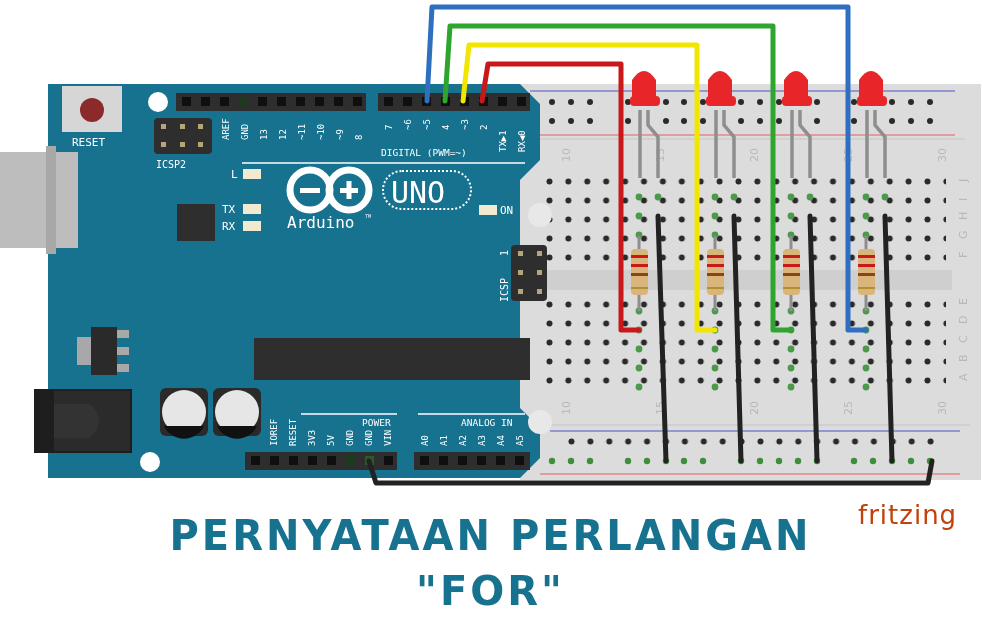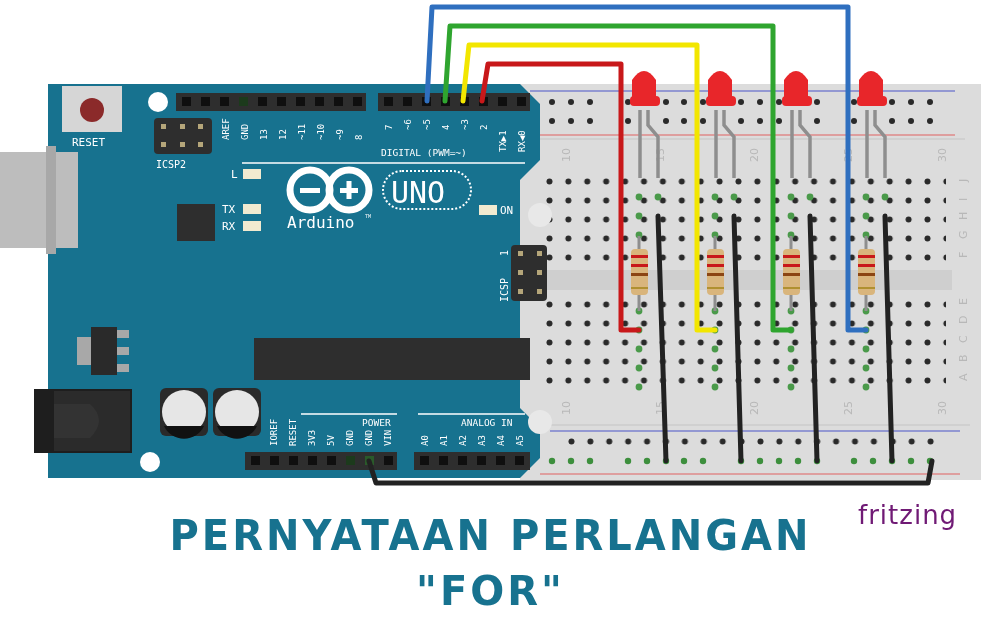--- a/index.html
+++ b/index.html
@@ -3,21 +3,21 @@
 <meta charset="utf-8">
 <style>
   html,body{margin:0;padding:0;background:#ffffff;}
   body{width:981px;height:626px;position:relative;overflow:hidden;font-family:"DejaVu Sans Mono","Liberation Mono",monospace;}
   #stage{position:absolute;left:0;top:0;width:981px;height:626px;}
   .lbl{font-family:"DejaVu Sans Mono","Liberation Mono",monospace;fill:#ffffff;}
   .bbl{font-family:"DejaVu Sans","Liberation Sans",sans-serif;fill:#b8b8b8;font-size:11px;}
   .title{position:absolute;left:0;width:981px;text-align:center;color:#17728f;font-family:"DejaVu Sans","Liberation Sans",sans-serif;font-weight:bold;letter-spacing:3px;}
   #title1{top:512px;font-size:40px;left:-0px;width:981px;transform:scaleY(1.05);}
   #title2{top:568px;font-size:40px;}
-  #fritzing{position:absolute;left:858px;top:500px;font-family:"DejaVu Sans","Liberation Sans",sans-serif;font-size:26px;color:#701a75;letter-spacing:1px;}
+  #fritzing{position:absolute;left:858px;top:500px;font-family:"DejaVu Sans","Liberation Sans",sans-serif;font-size:26px;color:#c2410c;letter-spacing:1px;}
 </style>
 </head>
 <body>
 
 <svg id="stage" width="981" height="626" viewBox="0 0 981 626" xmlns="http://www.w3.org/2000/svg">
 
   <g>
     <rect x="520" y="84" width="461" height="396" fill="#dcdcdc"></rect>
 
     <line x1="530" y1="91" x2="955" y2="91" stroke="#4a55c8" stroke-width="1.2"></line>

